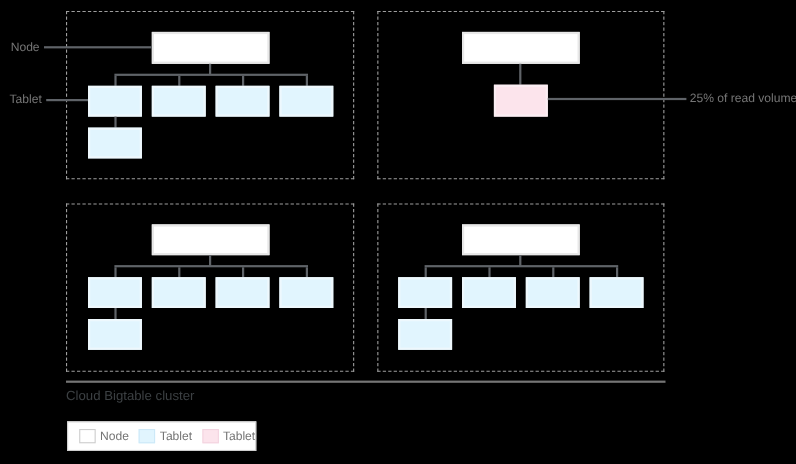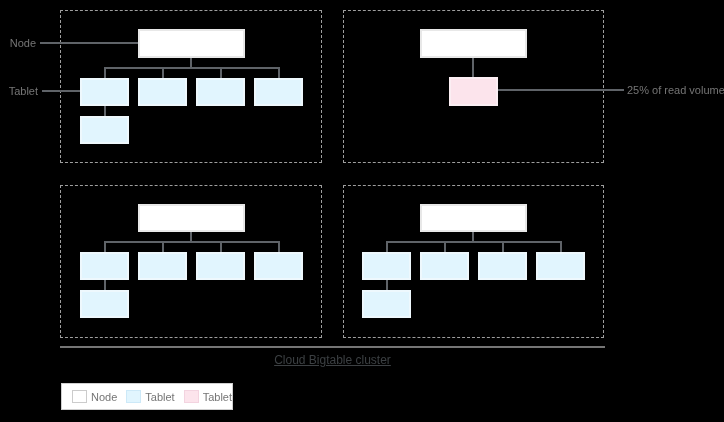--- a/index.html
+++ b/index.html
@@ -43,22 +43,21 @@
     color: #757575;
     font-size: 11px;
     line-height: 12px;
     white-space: nowrap;
   }
   .caption {
     position: absolute;
     color: #3c4043;
     font-size: 12px;
     line-height: 14px;
-    text-align: center;
-    text-decoration: underline;
+    text-align: left;
   }
   .divider {
     position: absolute;
     background: #757575;
     height: 2px;
   }
   .legend {
     position: absolute;
     left: 61px;
     top: 383px;

